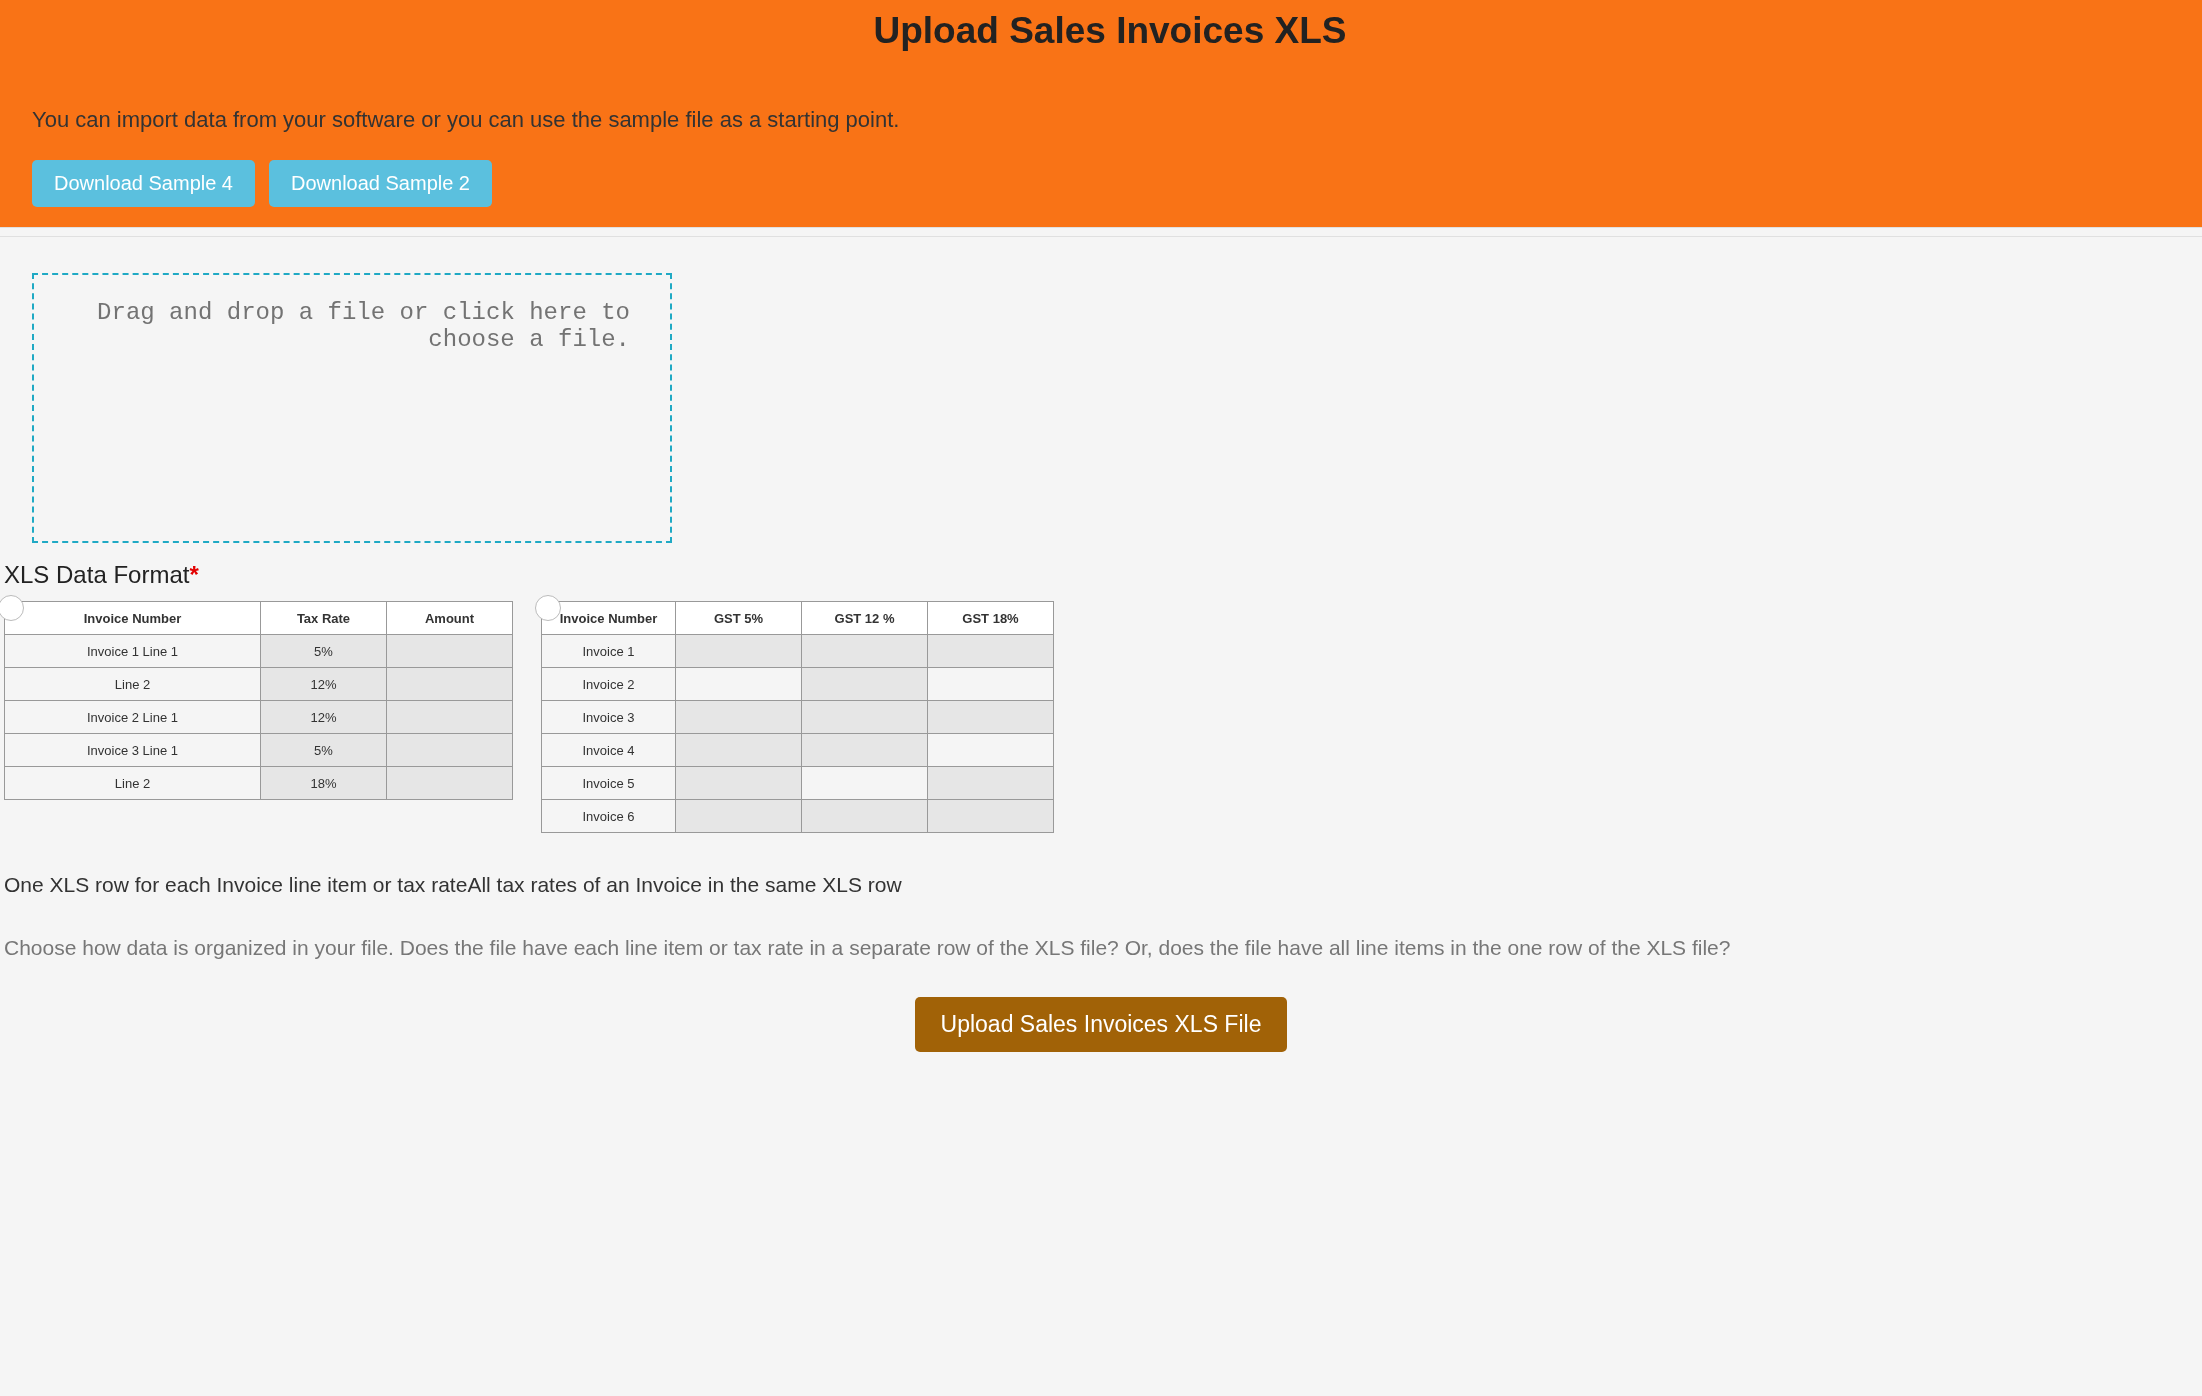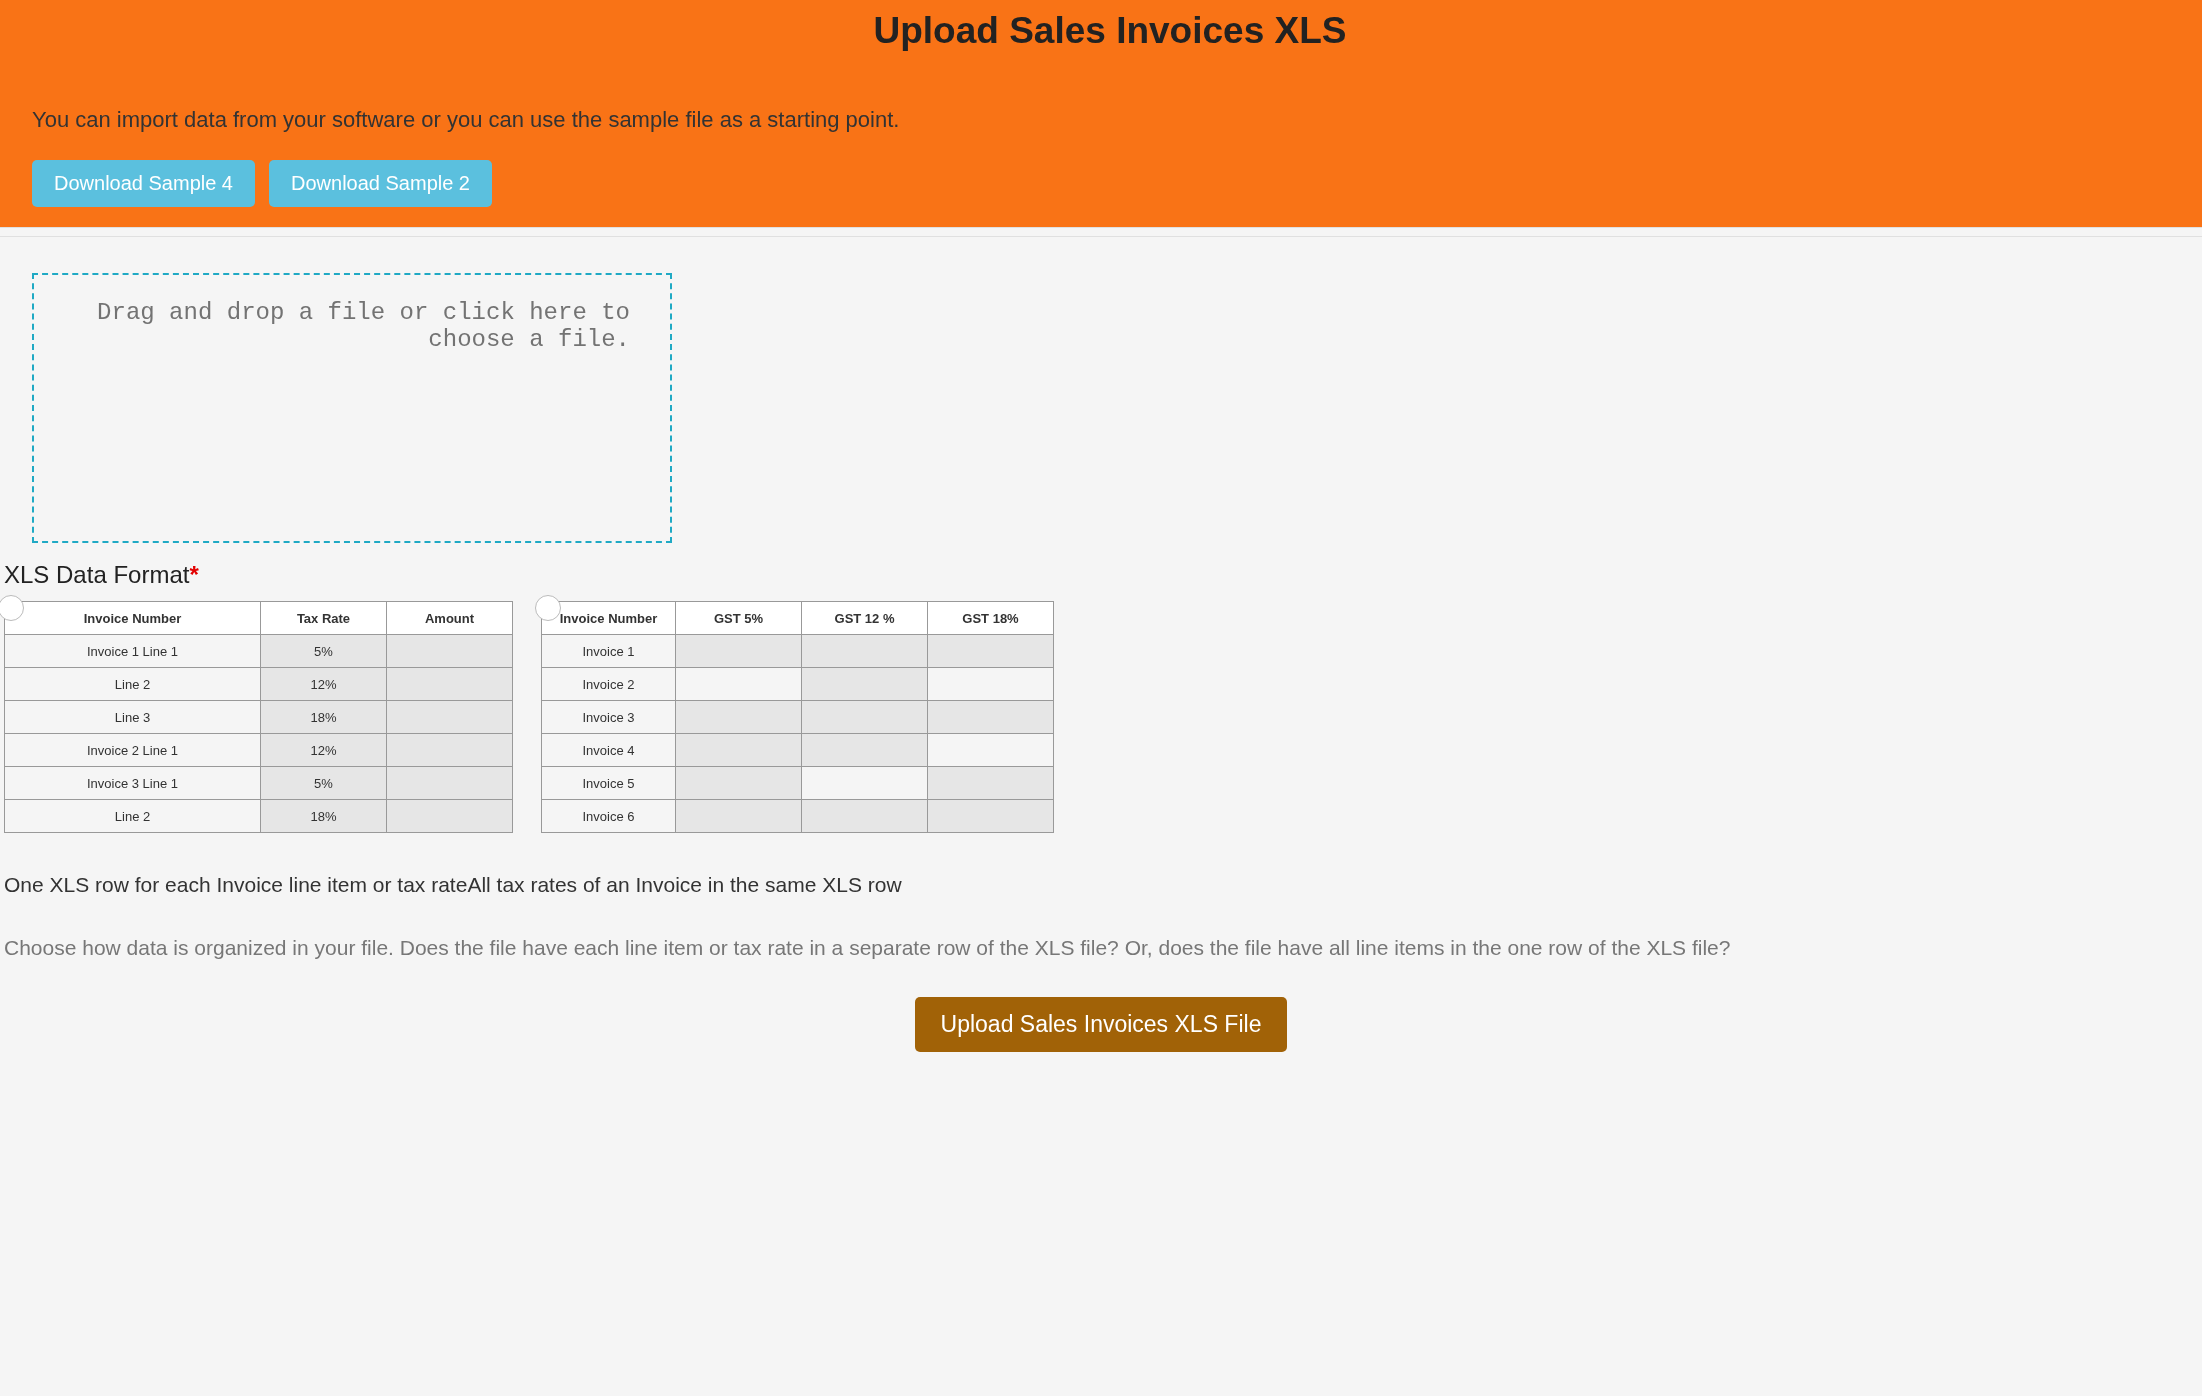--- a/index.html
+++ b/index.html
@@ -192,25 +192,20 @@
               <td>Invoice 1 Line 1</td>
               <td class="shaded">5%</td>
               <td class="shaded"></td>
             </tr>
             <tr>
               <td>Line 2</td>
               <td class="shaded">12%</td>
               <td class="shaded"></td>
             </tr>
             <tr>
-              <td>Line 3</td>
-              <td class="shaded">18%</td>
-              <td class="shaded"></td>
-            </tr>
-            <tr>
               <td>Invoice 2 Line 1</td>
               <td class="shaded">12%</td>
               <td class="shaded"></td>
             </tr>
             <tr>
               <td>Invoice 3 Line 1</td>
               <td class="shaded">5%</td>
               <td class="shaded"></td>
             </tr>
             <tr>

